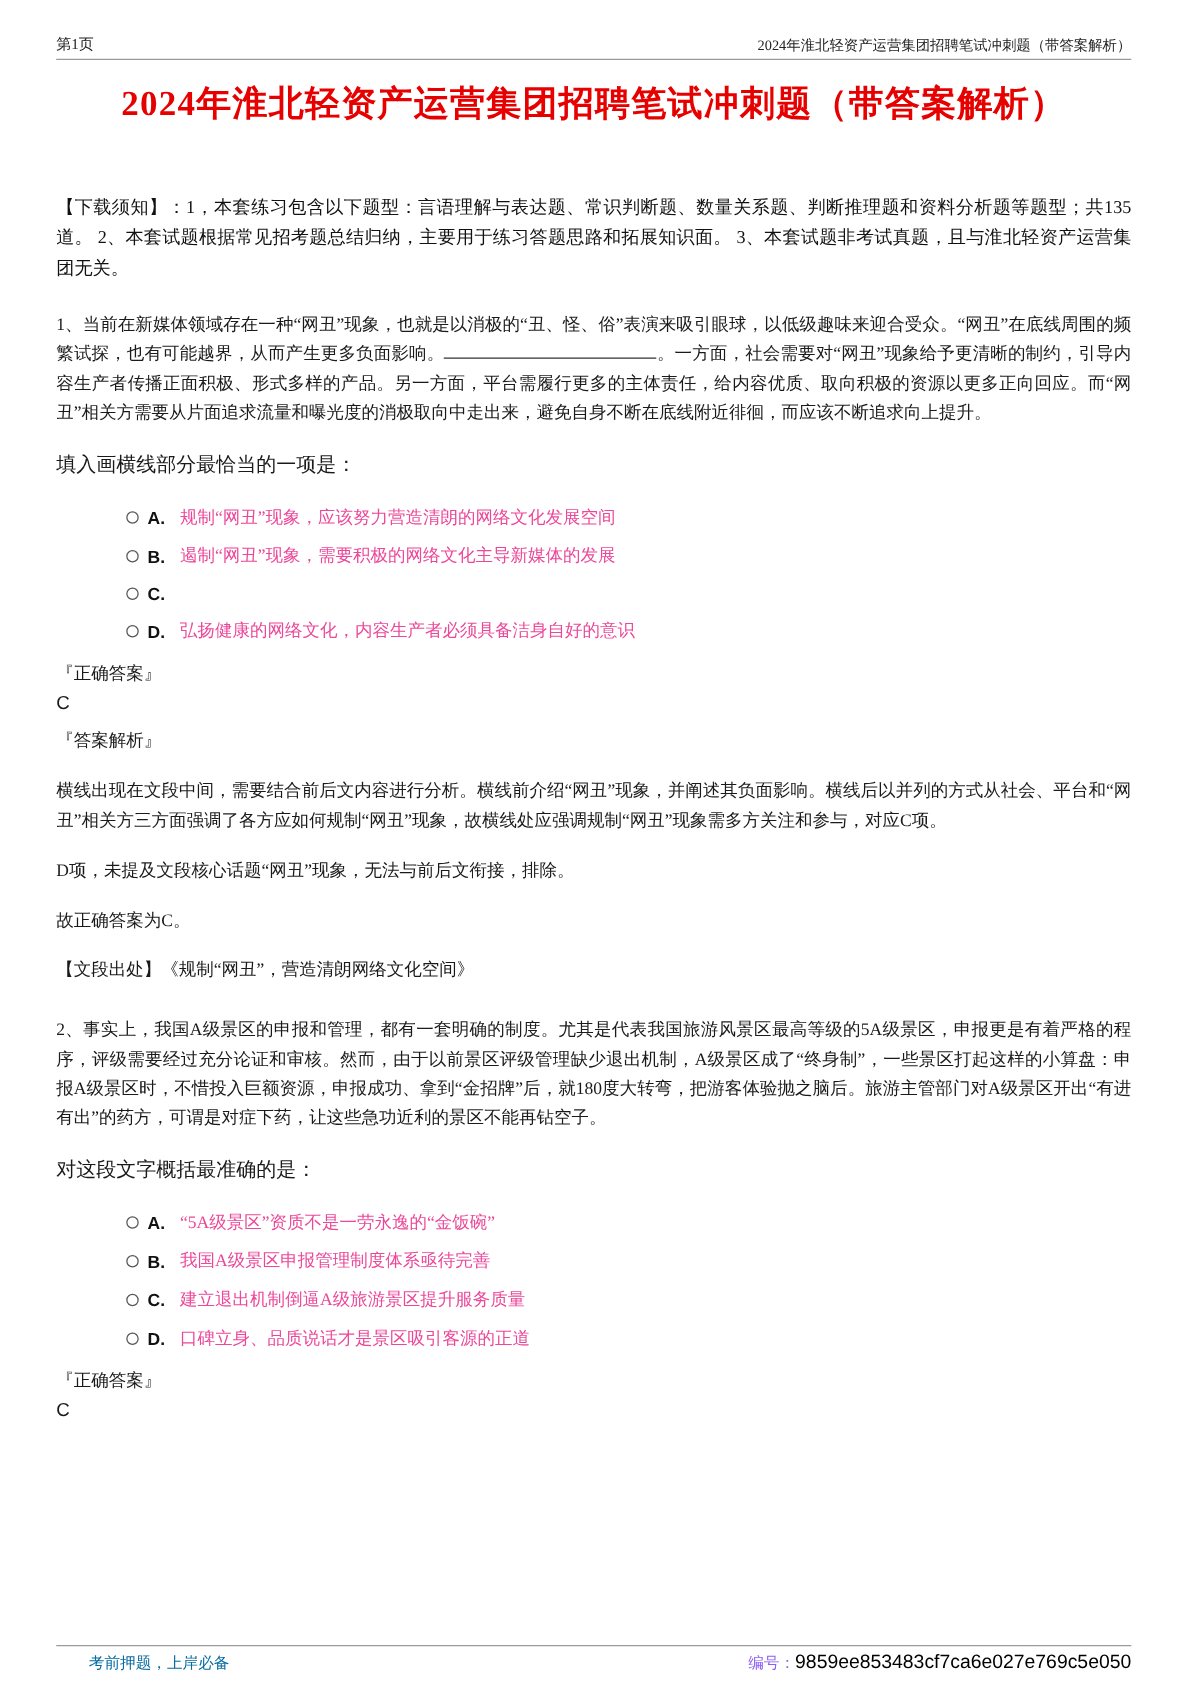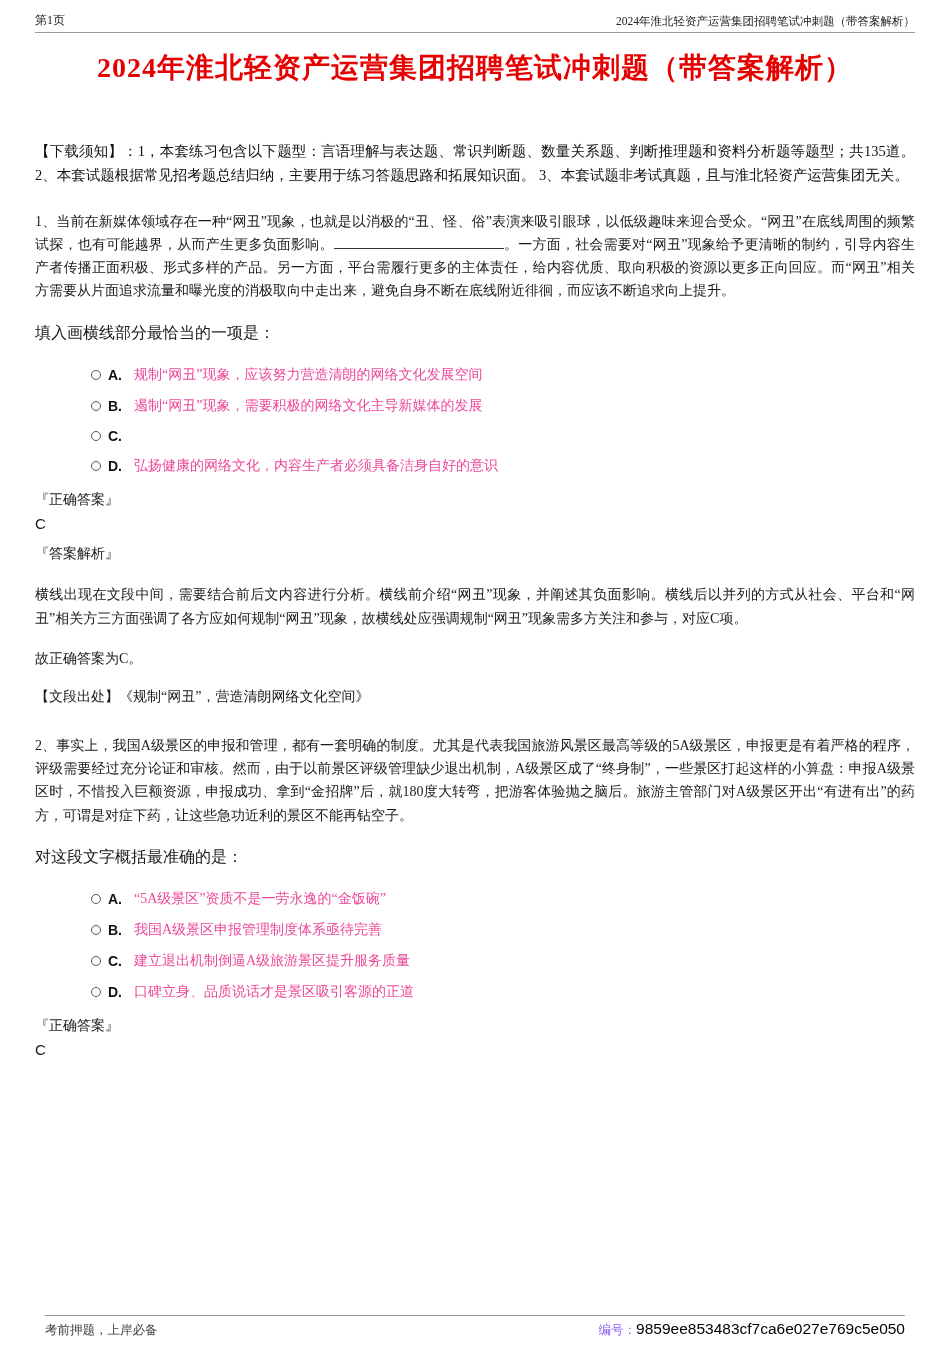--- a/index.html
+++ b/index.html
@@ -2,21 +2,21 @@
 <html><head>
 <meta charset="utf-8">
 <style>
   * { margin: 0; padding: 0; box-sizing: border-box; }
   html, body { background: #fff; }
   body {
     width: 950px; min-height: 1345px; position: relative;
     font-family: "Liberation Serif", "DejaVu Serif", serif;
     color: #1a1a1a; overflow: hidden;
   }
-  .page { padding: 0 35px; }
+  .page { padding: 0 45px; margin-top: 15px; }
 
   
   .hdr {
     display: flex; justify-content: space-between; align-items: flex-end;
     padding-top: 12px; padding-bottom: 3px;
     border-bottom: 1px solid #9a9a9a;
     font-size: 12px; color: #222;
   }
   .hdr .right { font-size: 11.5px; }
 
@@ -70,21 +70,21 @@
   .source { margin-top: 17px; font-size: 14px; }
 
   .q2 { margin-top: 28px; }
 
   
   .ftr {
     position: absolute; left: 45px; right: 45px; bottom: 6px;
     border-top: 1px solid #9a9a9a; padding-top: 4px;
     display: flex; justify-content: space-between; align-items: baseline;
   }
-  .ftr .slogan { font-size: 12.5px; color: #404040; }
+  .ftr .slogan { font-size: 12.5px; color: #0369a1; margin-left: 26px; }
   .ftr .num { display: flex; align-items: baseline; }
   .ftr .num-label { font-size: 12.5px; color: #8b5cf6; }
   .ftr .num-value {
     font-size: 15.5px; color: #000;
     font-family: "Liberation Sans", "DejaVu Sans", sans-serif;
   }
 </style>
 </head>
 <body>
 
@@ -125,20 +125,21 @@
         <span class="opt-letter">D.</span>
         <span class="opt-text">弘扬健康的网络文化，内容生产者必须具备洁身自好的意识</span>
       </li>
     </ul>
 
     <p class="ans-label">『正确答案』</p>
     <p class="ans-value">C</p>
     <p class="exp-label">『答案解析』</p>
 
     <p class="para first">横线出现在文段中间，需要结合前后文内容进行分析。横线前介绍“网丑”现象，并阐述其负面影响。横线后以并列的方式从社会、平台和“网丑”相关方三方面强调了各方应如何规制“网丑”现象，故横线处应强调规制“网丑”现象需多方关注和参与，对应C项。</p>
+    <p class="para">D项，未提及文段核心话题“网丑”现象，无法与前后文衔接，排除。</p>
     <p class="para">故正确答案为C。</p>
     <p class="source">【文段出处】《规制“网丑”，营造清朗网络文化空间》</p>
   </div>
 
   <div class="q2">
     <p class="stem">2、事实上，我国A级景区的申报和管理，都有一套明确的制度。尤其是代表我国旅游风景区最高等级的5A级景区，申报更是有着严格的程序，评级需要经过充分论证和审核。然而，由于以前景区评级管理缺少退出机制，A级景区成了“终身制”，一些景区打起这样的小算盘：申报A级景区时，不惜投入巨额资源，申报成功、拿到“金招牌”后，就180度大转弯，把游客体验抛之脑后。旅游主管部门对A级景区开出“有进有出”的药方，可谓是对症下药，让这些急功近利的景区不能再钻空子。</p>
 
     <p class="prompt">对这段文字概括最准确的是：</p>
 
     <ul class="options">

